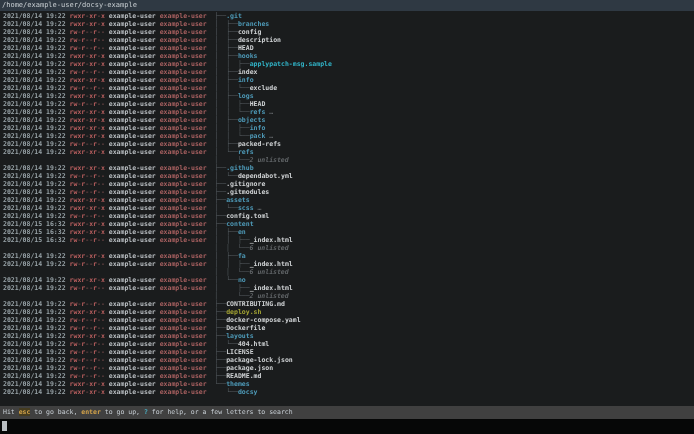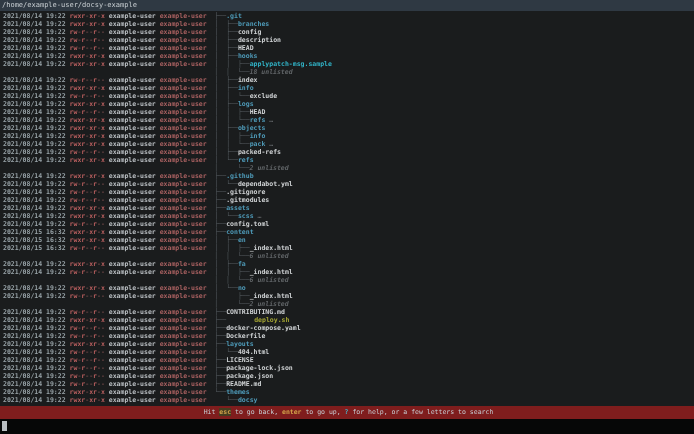--- a/index.html
+++ b/index.html
@@ -20,31 +20,30 @@
   #tree{position:absolute;left:3px;top:12px;width:691px;}
   .row{height:8px;line-height:8px;font-size:6.5px;white-space:pre;overflow:hidden;font-weight:bold;}
   .date{color:#98a3a8;}
   .pl{color:#b95f5f;}        
   .pd{color:#6a4545;}        
   .owner{color:#b9bec2;}
   .group{color:#a86060;}
   .tree-line{color:#585f63;}
   .dir{color:#4e9ab8;}
   .file{color:#cfd2d4;}
-  .exec{color:#a3a433;margin-left:28px;}
+  .exec{color:#a3a433;}
   .sample{color:#31b3c7;}
   .unlisted{color:#606467;font-style:italic;}
   .suffix{color:#606467;}
   
   #status-bar{
     position:absolute;left:0;top:406px;width:694px;height:13px;
-    background:#7f1d1d;color:#c7ced4;
+    background:#404040;color:#c7ced4;
     font-size:6.5px;line-height:13px;padding-left:3px;box-sizing:border-box;
     white-space:pre;
-    text-align:center;
   }
   .status-text{color:#c7ced4;}
   .status-key{color:#d2a249;background:#453c20;font-weight:bold;}
   .status-key2{color:#d2a249;font-weight:bold;}
   .status-help{color:#4aafc4;font-weight:bold;}
   
   #input-line{
     position:absolute;left:0;top:419px;width:694px;height:15px;
     background:#060707;
   }
@@ -66,21 +65,20 @@
   <div id="path-bar">/home/example-user/docsy-example</div>
 
   <div id="tree">
       <div class="row"><span class="date">2021/08/14 19:22</span><span> </span><span class="pl">r</span><span class="pl">w</span><span class="pl">x</span><span class="pl">r</span><span class="pd">-</span><span class="pl">x</span><span class="pl">r</span><span class="pd">-</span><span class="pl">x</span><span> </span><span class="owner">example-user</span><span> </span><span class="group">example-user</span><span>  </span><span class="tree-line">├──</span><span class="dir">.git</span></div>
       <div class="row"><span class="date">2021/08/14 19:22</span><span> </span><span class="pl">r</span><span class="pl">w</span><span class="pl">x</span><span class="pl">r</span><span class="pd">-</span><span class="pl">x</span><span class="pl">r</span><span class="pd">-</span><span class="pl">x</span><span> </span><span class="owner">example-user</span><span> </span><span class="group">example-user</span><span>  </span><span class="tree-line">│  ├──</span><span class="dir">branches</span></div>
       <div class="row"><span class="date">2021/08/14 19:22</span><span> </span><span class="pl">r</span><span class="pl">w</span><span class="pd">-</span><span class="pl">r</span><span class="pd">-</span><span class="pd">-</span><span class="pl">r</span><span class="pd">-</span><span class="pd">-</span><span> </span><span class="owner">example-user</span><span> </span><span class="group">example-user</span><span>  </span><span class="tree-line">│  ├──</span><span class="file">config</span></div>
       <div class="row"><span class="date">2021/08/14 19:22</span><span> </span><span class="pl">r</span><span class="pl">w</span><span class="pd">-</span><span class="pl">r</span><span class="pd">-</span><span class="pd">-</span><span class="pl">r</span><span class="pd">-</span><span class="pd">-</span><span> </span><span class="owner">example-user</span><span> </span><span class="group">example-user</span><span>  </span><span class="tree-line">│  ├──</span><span class="file">description</span></div>
       <div class="row"><span class="date">2021/08/14 19:22</span><span> </span><span class="pl">r</span><span class="pl">w</span><span class="pd">-</span><span class="pl">r</span><span class="pd">-</span><span class="pd">-</span><span class="pl">r</span><span class="pd">-</span><span class="pd">-</span><span> </span><span class="owner">example-user</span><span> </span><span class="group">example-user</span><span>  </span><span class="tree-line">│  ├──</span><span class="file">HEAD</span></div>
       <div class="row"><span class="date">2021/08/14 19:22</span><span> </span><span class="pl">r</span><span class="pl">w</span><span class="pl">x</span><span class="pl">r</span><span class="pd">-</span><span class="pl">x</span><span class="pl">r</span><span class="pd">-</span><span class="pl">x</span><span> </span><span class="owner">example-user</span><span> </span><span class="group">example-user</span><span>  </span><span class="tree-line">│  ├──</span><span class="dir">hooks</span></div>
       <div class="row"><span class="date">2021/08/14 19:22</span><span> </span><span class="pl">r</span><span class="pl">w</span><span class="pl">x</span><span class="pl">r</span><span class="pd">-</span><span class="pl">x</span><span class="pl">r</span><span class="pd">-</span><span class="pl">x</span><span> </span><span class="owner">example-user</span><span> </span><span class="group">example-user</span><span>  </span><span class="tree-line">│  │  ├──</span><span class="sample">applypatch-msg.sample</span></div>
-      <div class="row"><span>                                                      </span><span class="tree-line">│  │  └──</span><span class="unlisted">18 unlisted</span></div>
       <div class="row"><span class="date">2021/08/14 19:22</span><span> </span><span class="pl">r</span><span class="pl">w</span><span class="pd">-</span><span class="pl">r</span><span class="pd">-</span><span class="pd">-</span><span class="pl">r</span><span class="pd">-</span><span class="pd">-</span><span> </span><span class="owner">example-user</span><span> </span><span class="group">example-user</span><span>  </span><span class="tree-line">│  ├──</span><span class="file">index</span></div>
       <div class="row"><span class="date">2021/08/14 19:22</span><span> </span><span class="pl">r</span><span class="pl">w</span><span class="pl">x</span><span class="pl">r</span><span class="pd">-</span><span class="pl">x</span><span class="pl">r</span><span class="pd">-</span><span class="pl">x</span><span> </span><span class="owner">example-user</span><span> </span><span class="group">example-user</span><span>  </span><span class="tree-line">│  ├──</span><span class="dir">info</span></div>
       <div class="row"><span class="date">2021/08/14 19:22</span><span> </span><span class="pl">r</span><span class="pl">w</span><span class="pd">-</span><span class="pl">r</span><span class="pd">-</span><span class="pd">-</span><span class="pl">r</span><span class="pd">-</span><span class="pd">-</span><span> </span><span class="owner">example-user</span><span> </span><span class="group">example-user</span><span>  </span><span class="tree-line">│  │  └──</span><span class="file">exclude</span></div>
       <div class="row"><span class="date">2021/08/14 19:22</span><span> </span><span class="pl">r</span><span class="pl">w</span><span class="pl">x</span><span class="pl">r</span><span class="pd">-</span><span class="pl">x</span><span class="pl">r</span><span class="pd">-</span><span class="pl">x</span><span> </span><span class="owner">example-user</span><span> </span><span class="group">example-user</span><span>  </span><span class="tree-line">│  ├──</span><span class="dir">logs</span></div>
       <div class="row"><span class="date">2021/08/14 19:22</span><span> </span><span class="pl">r</span><span class="pl">w</span><span class="pd">-</span><span class="pl">r</span><span class="pd">-</span><span class="pd">-</span><span class="pl">r</span><span class="pd">-</span><span class="pd">-</span><span> </span><span class="owner">example-user</span><span> </span><span class="group">example-user</span><span>  </span><span class="tree-line">│  │  ├──</span><span class="file">HEAD</span></div>
       <div class="row"><span class="date">2021/08/14 19:22</span><span> </span><span class="pl">r</span><span class="pl">w</span><span class="pl">x</span><span class="pl">r</span><span class="pd">-</span><span class="pl">x</span><span class="pl">r</span><span class="pd">-</span><span class="pl">x</span><span> </span><span class="owner">example-user</span><span> </span><span class="group">example-user</span><span>  </span><span class="tree-line">│  │  └──</span><span class="dir">refs</span><span class="suffix"> …</span></div>
       <div class="row"><span class="date">2021/08/14 19:22</span><span> </span><span class="pl">r</span><span class="pl">w</span><span class="pl">x</span><span class="pl">r</span><span class="pd">-</span><span class="pl">x</span><span class="pl">r</span><span class="pd">-</span><span class="pl">x</span><span> </span><span class="owner">example-user</span><span> </span><span class="group">example-user</span><span>  </span><span class="tree-line">│  ├──</span><span class="dir">objects</span></div>
       <div class="row"><span class="date">2021/08/14 19:22</span><span> </span><span class="pl">r</span><span class="pl">w</span><span class="pl">x</span><span class="pl">r</span><span class="pd">-</span><span class="pl">x</span><span class="pl">r</span><span class="pd">-</span><span class="pl">x</span><span> </span><span class="owner">example-user</span><span> </span><span class="group">example-user</span><span>  </span><span class="tree-line">│  │  ├──</span><span class="dir">info</span></div>
       <div class="row"><span class="date">2021/08/14 19:22</span><span> </span><span class="pl">r</span><span class="pl">w</span><span class="pl">x</span><span class="pl">r</span><span class="pd">-</span><span class="pl">x</span><span class="pl">r</span><span class="pd">-</span><span class="pl">x</span><span> </span><span class="owner">example-user</span><span> </span><span class="group">example-user</span><span>  </span><span class="tree-line">│  │  └──</span><span class="dir">pack</span><span class="suffix"> …</span></div>
       <div class="row"><span class="date">2021/08/14 19:22</span><span> </span><span class="pl">r</span><span class="pl">w</span><span class="pd">-</span><span class="pl">r</span><span class="pd">-</span><span class="pd">-</span><span class="pl">r</span><span class="pd">-</span><span class="pd">-</span><span> </span><span class="owner">example-user</span><span> </span><span class="group">example-user</span><span>  </span><span class="tree-line">│  ├──</span><span class="file">packed-refs</span></div>

